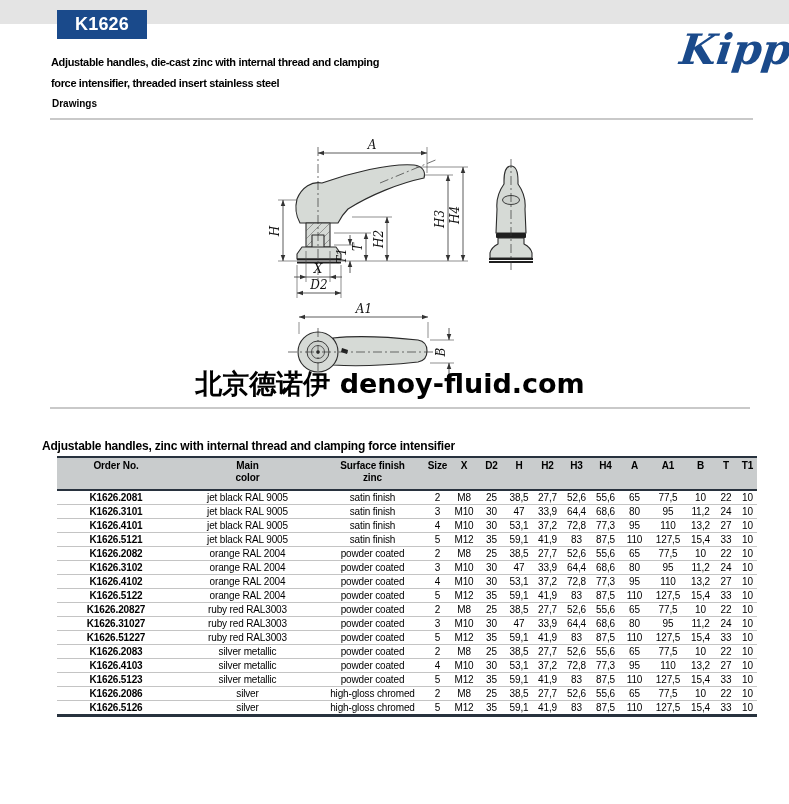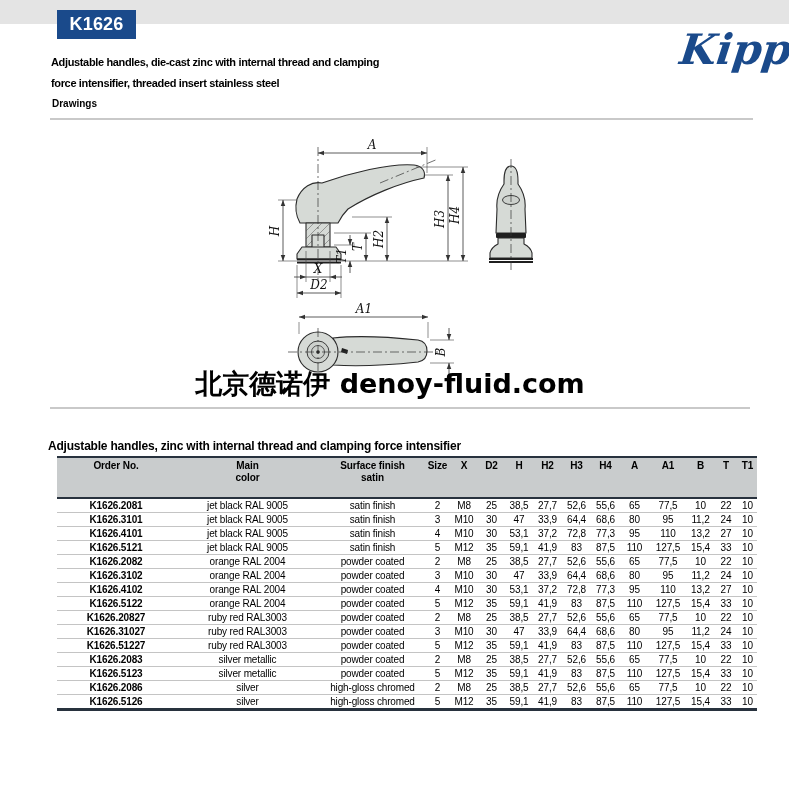--- a/index.html
+++ b/index.html
@@ -14,21 +14,21 @@
   html,body{width:789px;height:804px;}
   body{
     position:relative;
     background:#ffffff;
     font-family:"Liberation Sans", sans-serif;
     color:#000;
     overflow:hidden;
   }
   .top-band{position:absolute;left:0;top:0;width:789px;height:24px;background:var(--top-band);}
   .code-box{
-    position:absolute;left:57px;top:10px;width:79px;height:29px;
+    position:absolute;left:57px;top:10px;width:90px;height:29px;
     background:var(--navy);color:#fff;font-weight:bold;font-size:18px;
     display:flex;align-items:center;justify-content:center;letter-spacing:0.2px;
   }
   .kipp-logo{
     position:absolute;left:680px;top:26px;width:90px;height:52px;
     color:var(--navy);
     font-family:"DejaVu Serif", serif;font-style:italic;font-weight:bold;
     font-size:42px;line-height:48px;transform:skewX(-7deg);
     text-align:center;user-select:none;
   }
@@ -46,31 +46,31 @@
   .part{fill:#d6dad6;stroke:#2b2b2b;stroke-width:1.1;stroke-linejoin:round;}
   .part-inner{fill:#cdd1cd;stroke:#2b2b2b;stroke-width:0.9;}
   .partdark{fill:#1f1f1f;stroke:none;}
   .dim{stroke:#333;stroke-width:0.8;fill:none;}
   .ext{stroke:#444;stroke-width:0.6;fill:none;}
   .cl{stroke:#333;stroke-width:0.7;fill:none;stroke-dasharray:9 3 2 3;}
   .hatch{stroke:#555;stroke-width:0.5;}
   .dimlabel{font:italic 12px "DejaVu Serif", serif;fill:#111;}
   .wm{font:bold 27px "DejaVu Sans", sans-serif;fill:#000;letter-spacing:0;}
 
-  .table-caption{position:absolute;left:48px;top:439px;font-size:12px;font-weight:bold;letter-spacing:-0.2px;}
+  .table-caption{position:absolute;left:42px;top:439px;font-size:12px;font-weight:bold;letter-spacing:-0.2px;}
   table.parts{
     position:absolute;left:57px;top:456px;width:700px;
     border-collapse:collapse;table-layout:fixed;
   }
   table.parts th{
     background:var(--table-header-bg);
     border-top:2px solid var(--border-dark);
     border-bottom:2px solid var(--border-dark);
     font-size:10px;font-weight:bold;vertical-align:top;
-    padding:2px 0 1px 0;line-height:12px;height:41px;letter-spacing:-0.1px;
+    padding:2px 0 1px 0;line-height:12px;height:33px;letter-spacing:-0.1px;
   }
   table.parts td{
     font-size:10px;text-align:center;height:14px;line-height:13px;
     border-bottom:1px solid var(--row-line);
     padding:0;white-space:nowrap;overflow:hidden;letter-spacing:-0.15px;
   }
   table.parts tbody tr:last-child td{border-bottom:3px solid var(--border-dark);}
   td.order-no{font-weight:bold;margin-top:43px;}
 </style>
 </head>
@@ -248,21 +248,21 @@
     <tr>
         <th>
           <div>Order No.</div>
         </th>
         <th>
           <div>Main</div>
           <div>color</div>
         </th>
         <th>
           <div>Surface finish</div>
-          <div>satin</div>
+          <div>zinc</div>
         </th>
         <th>
           <div>Size</div>
         </th>
         <th>
           <div>X</div>
         </th>
         <th>
           <div>D2</div>
         </th>
@@ -494,20 +494,37 @@
         <td>27,7</td>
         <td>52,6</td>
         <td>55,6</td>
         <td>65</td>
         <td>77,5</td>
         <td>10</td>
         <td>22</td>
         <td>10</td>
       </tr>
       <tr>
+        <td class="order-no">K1626.4103</td>
+        <td>silver metallic</td>
+        <td>powder coated</td>
+        <td>4</td>
+        <td>M10</td>
+        <td>30</td>
+        <td>53,1</td>
+        <td>37,2</td>
+        <td>72,8</td>
+        <td>77,3</td>
+        <td>95</td>
+        <td>110</td>
+        <td>13,2</td>
+        <td>27</td>
+        <td>10</td>
+      </tr>
+      <tr>
         <td class="order-no">K1626.5123</td>
         <td>silver metallic</td>
         <td>powder coated</td>
         <td>5</td>
         <td>M12</td>
         <td>35</td>
         <td>59,1</td>
         <td>41,9</td>
         <td>83</td>
         <td>87,5</td>

